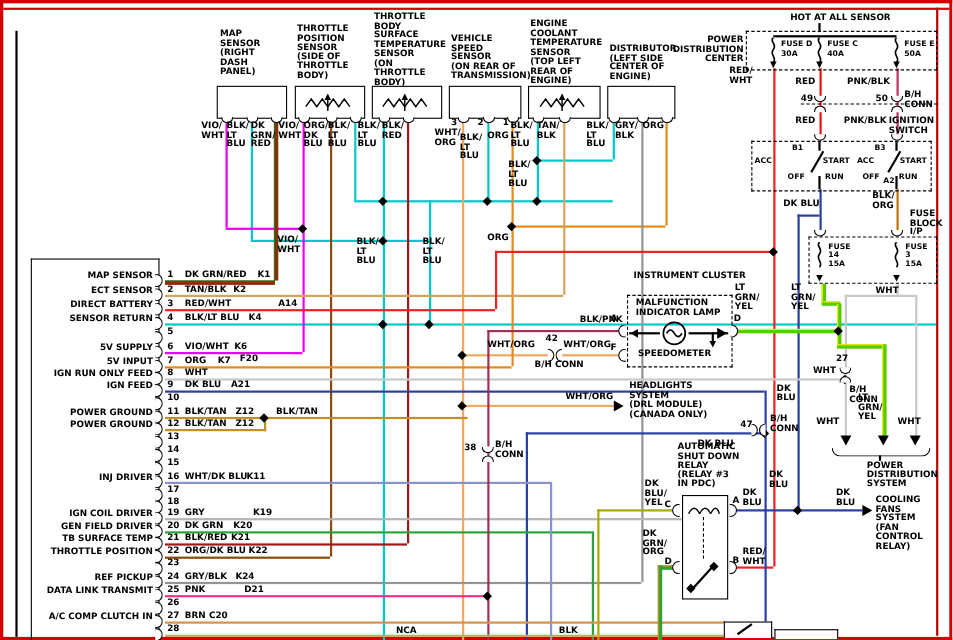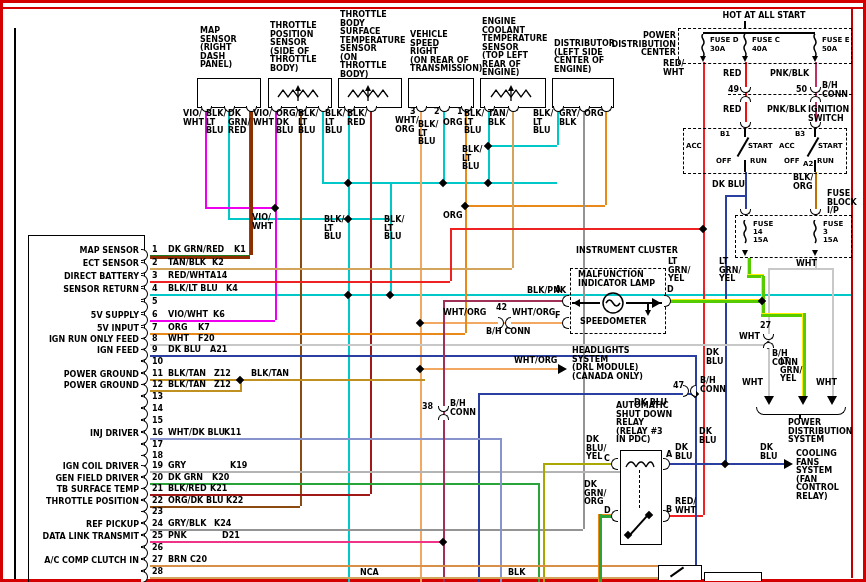--- a/index.html
+++ b/index.html
@@ -170,21 +170,21 @@
   <div class="dt" style="left:237px;top:377px;"></div>
   <div class="dt" style="left:700px;top:226px;"></div>
   <div class="dt" style="left:722px;top:461px;"></div>
   <div class="dt" style="left:692px;top:391px;"></div>
   <div class="dt" style="left:759px;top:298px;"></div>
   <div class="dt" style="left:417px;top:320px;"></div>
   <div class="dt" style="left:417px;top:366px;"></div>
   <div class="dt" style="left:440px;top:539px;"></div>
   <div class="dt" style="left:765px;top:342px;"></div>
 
-  <div class="t" style="left:678px;top:12px;width:172px;text-align:center;">HOT AT ALL START</div>
+  <div class="t" style="left:678px;top:12px;width:172px;text-align:center;">HOT AT ALL SENSOR</div>
   <div class="w blk" style="left:744px;top:21px;width:2px;height:7px;"></div>
   <div class="dbox" style="left:678px;top:28px;width:172px;height:34px;"></div>
   <div class="t tr" style="left:610px;top:32px;width:66px;">POWER
 DISTRIBUTION
 CENTER</div>
   <div class="w blk" style="left:703px;top:32px;width:112px;height:2px;"></div>
 
   <svg style="position:absolute;left:698px;top:34px;" width="10" height="24">
       <path d="M5 0 C 1 4, 9 6, 5 11 C 1 16, 9 18, 5 23" fill="none" stroke="#000" stroke-width="1.5"></path>
     </svg>
@@ -322,21 +322,21 @@
 THROTTLE
 BODY)</div>
   <div class="box" style="left:338px;top:78px;width:62px;height:28px;"></div>
   <svg style="position:absolute;left:346px;top:83px;" width="46" height="20">
       <polyline points="2,14 7,7 12,14 17,7 22,14 27,7 32,14 37,7 42,14" fill="none" stroke="#000" stroke-width="1.3"></polyline>
       <line x1="22" y1="18" x2="22" y2="4" stroke="#000" stroke-width="1.3"></line>
       <path d="M19 8 L22 2 L25 8 Z" fill="#000"></path>
     </svg>
   <div class="t" style="left:410px;top:31px;">VEHICLE
 SPEED
-RIGHT
+SENSOR
 (ON REAR OF
 TRANSMISSION)</div>
   <div class="box" style="left:408px;top:78px;width:64px;height:28px;"></div>
   <div class="t" style="left:482px;top:18px;">ENGINE
 COOLANT
 TEMPERATURE
 SENSOR
 (TOP LEFT
 REAR OF
 ENGINE)</div>
@@ -433,21 +433,21 @@
     <div class="t" style="left:234px;top:246px;">K1</div>
     <div class="t tr" style="left:30px;top:247px;width:109px;">MAP SENSOR</div>
   <div class="pb" style="left:141px;top:262px;"></div>
     <div class="t" style="left:152px;top:259px;">2</div>
     <div class="t" style="left:168px;top:259px;">TAN/BLK</div>
     <div class="t" style="left:212px;top:259px;">K2</div>
     <div class="t tr" style="left:30px;top:260px;width:109px;">ECT SENSOR</div>
   <div class="pb" style="left:141px;top:275px;"></div>
     <div class="t" style="left:152px;top:272px;">3</div>
     <div class="t" style="left:168px;top:272px;">RED/WHT</div>
-    <div class="t" style="left:210px;top:272px;">A14</div>
+    <div class="t" style="left:210px;top:272px;padding-left:43px;">A14</div>
     <div class="t tr" style="left:30px;top:273px;width:109px;">DIRECT BATTERY</div>
   <div class="pb" style="left:141px;top:288px;"></div>
     <div class="t" style="left:152px;top:285px;">4</div>
     <div class="t" style="left:168px;top:285px;">BLK/LT BLU</div>
     <div class="t" style="left:226px;top:285px;">K4</div>
     <div class="t tr" style="left:30px;top:286px;width:109px;">SENSOR RETURN</div>
   <div class="pb" style="left:141px;top:301px;"></div>
     <div class="t" style="left:152px;top:298px;">5</div>
   <div class="pb" style="left:141px;top:314px;"></div>
     <div class="t" style="left:152px;top:311px;">6</div>
@@ -455,21 +455,21 @@
     <div class="t" style="left:213px;top:311px;">K6</div>
     <div class="t tr" style="left:30px;top:312px;width:109px;">5V SUPPLY</div>
   <div class="pb" style="left:141px;top:327px;"></div>
     <div class="t" style="left:152px;top:324px;">7</div>
     <div class="t" style="left:168px;top:324px;">ORG</div>
     <div class="t" style="left:198px;top:324px;">K7</div>
     <div class="t tr" style="left:30px;top:325px;width:109px;">5V INPUT</div>
   <div class="pb" style="left:141px;top:338px;"></div>
     <div class="t" style="left:152px;top:335px;">8</div>
     <div class="t" style="left:168px;top:335px;">WHT</div>
-    <div class="t" style="left:198px;top:335px;">F20</div>
+    <div class="t" style="left:198px;top:322px;padding-left:20px;">F20</div>
     <div class="t tr" style="left:30px;top:336px;width:109px;">IGN RUN ONLY FEED</div>
   <div class="pb" style="left:141px;top:349px;"></div>
     <div class="t" style="left:152px;top:346px;">9</div>
     <div class="t" style="left:168px;top:346px;">DK BLU</div>
     <div class="t" style="left:210px;top:346px;">A21</div>
     <div class="t tr" style="left:30px;top:347px;width:109px;">IGN FEED</div>
   <div class="pb" style="left:141px;top:361px;"></div>
     <div class="t" style="left:152px;top:358px;">10</div>
   <div class="pb" style="left:141px;top:373px;"></div>
     <div class="t" style="left:152px;top:370px;">11</div>

